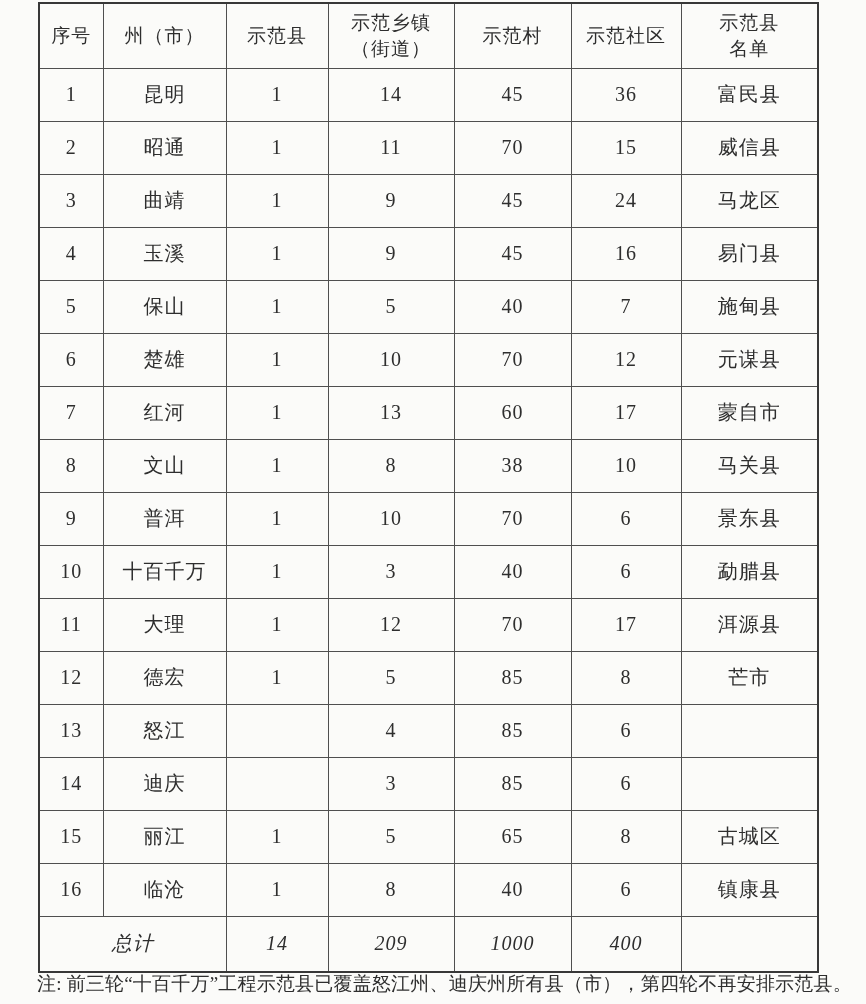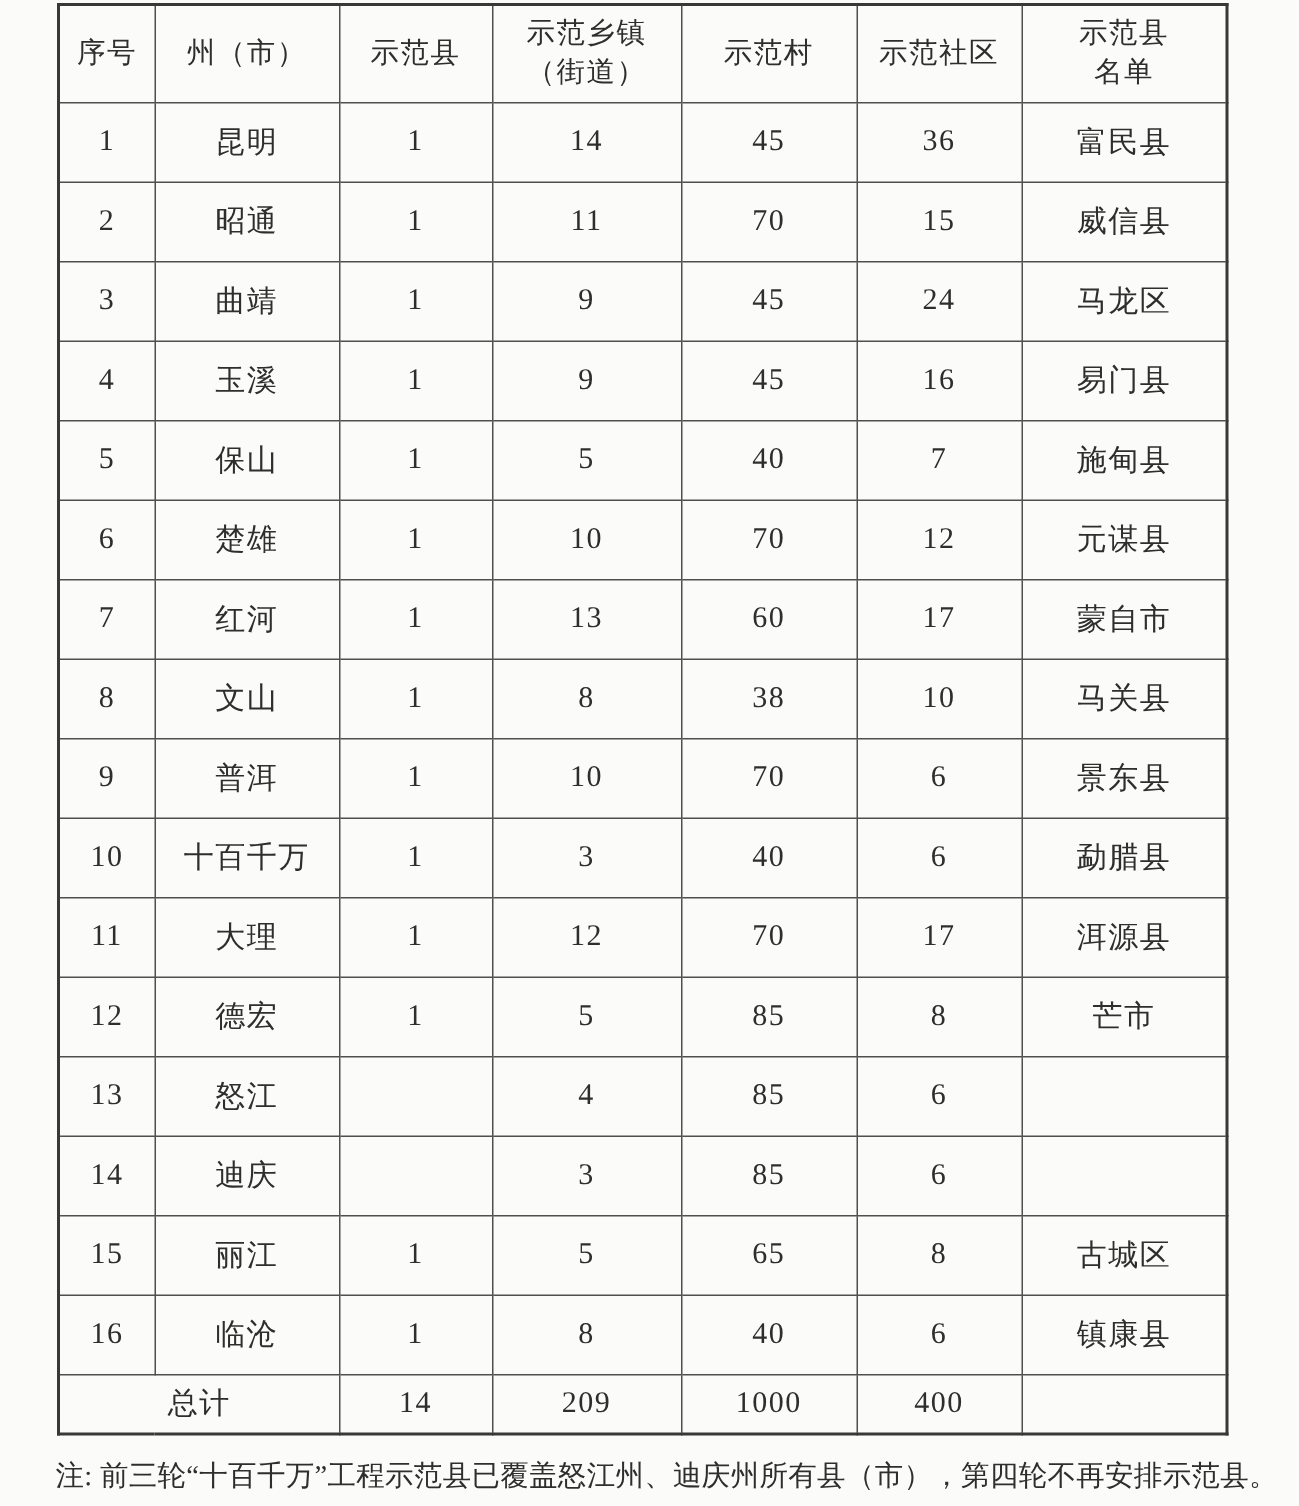--- a/index.html
+++ b/index.html
@@ -28,21 +28,21 @@
     text-align:center;vertical-align:middle;
     padding:0;
     font-weight:normal;
     font-size:20px;
     letter-spacing:1px;
     overflow:hidden;
   }
   .demo thead tr{height:65px;}
   .demo th{font-size:19px;white-space:pre-line;line-height:1.35;}
   .demo tbody tr{height:53px;}
-  .demo tr.total-row{height:40px;}
+  .demo tr.total-row{height:56px;font-style:italic;}
   col.c1{width:64px}
   col.c2{width:123px}
   col.c3{width:102px}
   col.c4{width:126px}
   col.c5{width:117px}
   col.c6{width:110px}
   col.c7{width:137px}
   .footnote{
     position:absolute;left:37px;top:971px;margin:0;
     font-size:19px;

